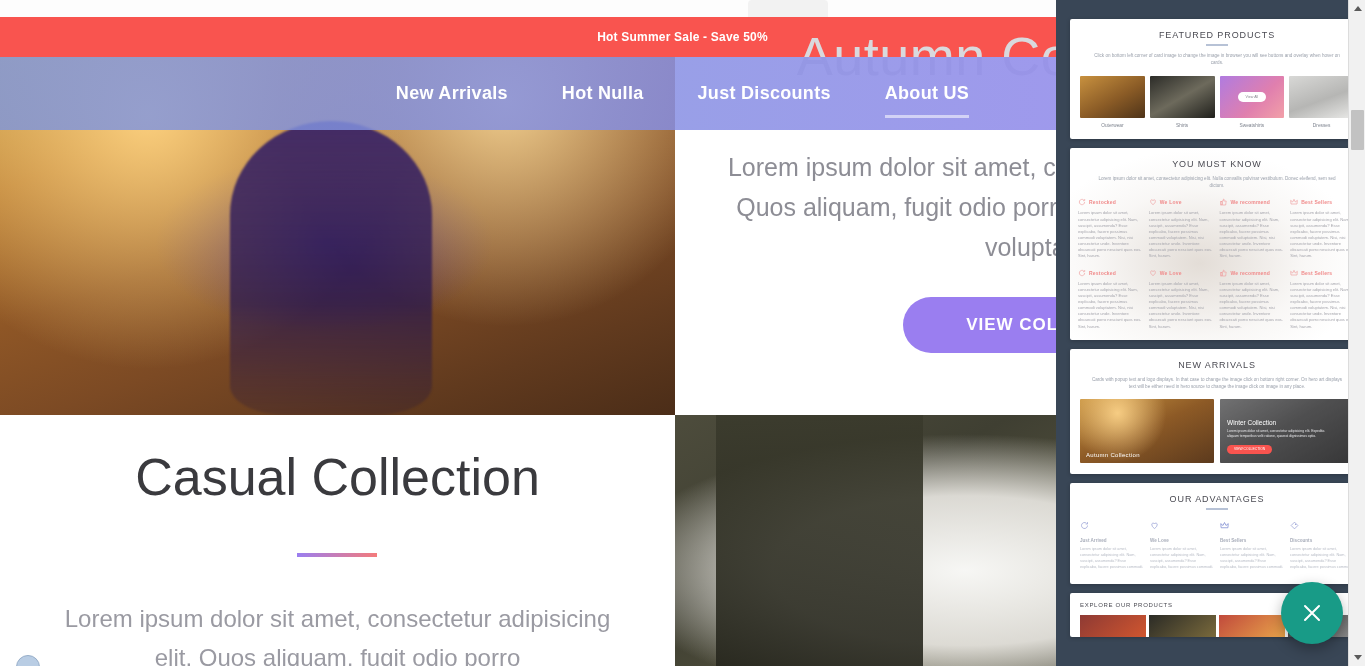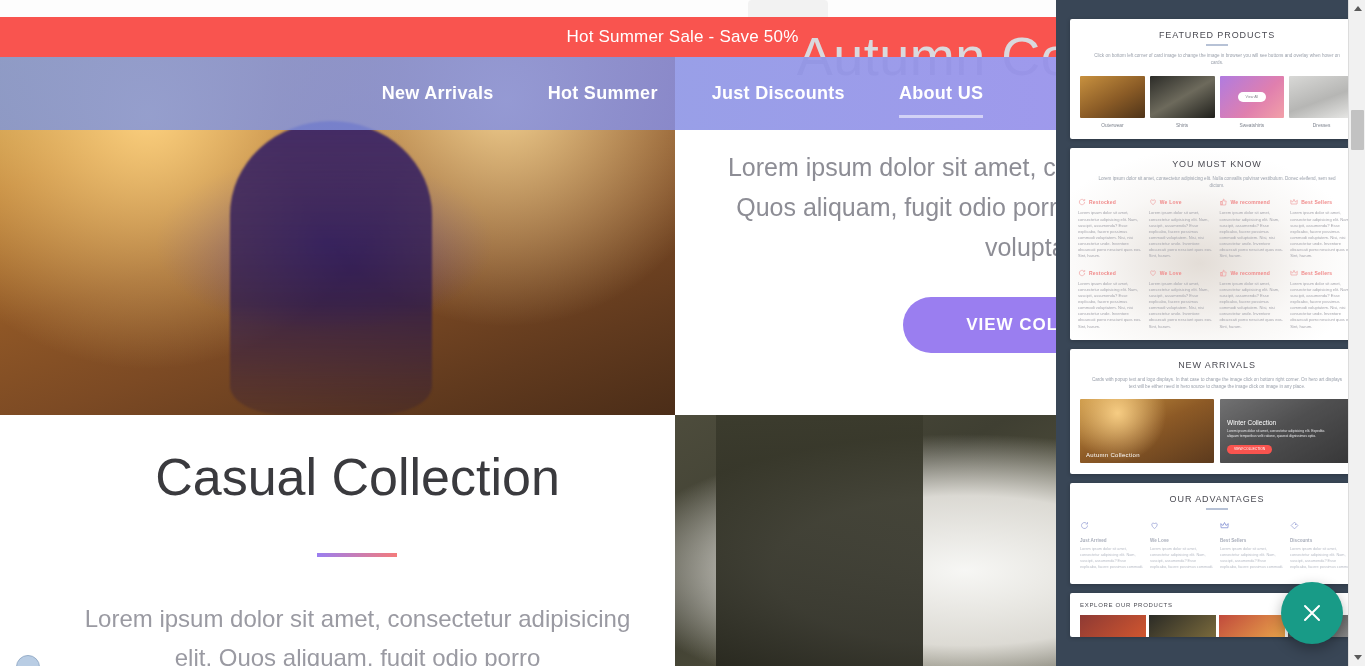--- a/index.html
+++ b/index.html
@@ -16,21 +16,21 @@
   #site { position: absolute; left: 0; top: 0; width: 1365px; height: 666px; background: #fff; overflow: hidden; }
 
   .top-white-strip { position:absolute; left:0; top:0; width:1365px; height:17px; background:#fdfdfd; }
   .top-white-strip .tab-ghost { position:absolute; left:748px; top:0; width:80px; height:17px; background:#f2f2f2; border-radius:4px 4px 0 0; }
 
   
   .promo-banner {
     position:absolute; left:0; top:17px; width:1365px; height:40px;
     background:#f9544f; color:#fff; display:flex; align-items:center; justify-content:center;
   }
-  .promo-banner .promo-text { font-size:17px; font-weight:400; letter-spacing:.2px; }
+  .promo-banner .promo-text { font-size:12px; font-weight:700; letter-spacing:.2px; }
 
   
   .hero-photo {
     position:absolute; left:0; top:57px; width:675px; height:358px;
     background:
       radial-gradient(circle at 22% 16%, rgba(255,212,130,.95) 0%, rgba(255,170,70,0) 42%),
       radial-gradient(circle at 75% 12%, rgba(255,225,160,.85) 0%, rgba(240,160,60,0) 38%),
       radial-gradient(ellipse at 48% 52%, rgba(70,42,120,.92) 0%, rgba(70,42,120,0) 34%),
       linear-gradient(160deg,#caa04a 0%, #b4772e 22%, #8e5626 45%, #7c4a24 62%, #613a1e 82%, #4b2d18 100%);
   }
@@ -63,21 +63,21 @@
     background:linear-gradient(90deg, rgba(126,150,220,.82) 0%, rgba(132,142,226,.84) 45%, rgba(150,134,238,.88) 100%);
     display:flex; align-items:center; justify-content:center; gap:54px;
   }
   .nav-link { color:#fff; font-size:18px; font-weight:700; letter-spacing:.3px; cursor:pointer; position:relative; white-space:nowrap; }
   .nav-link.active::after{ content:""; position:absolute; left:0; right:0; bottom:-14px; height:3px; background:rgba(255,255,255,.55); }
   .brand { display:flex; align-items:center; gap:10px; cursor:pointer; }
   .brand-name { color:#fff; font-size:30px; font-weight:400; letter-spacing:.4px; }
   .cart-ico { width:44px; height:42px; display:block; }
 
   
-  .casual { position:absolute; left:0; top:415px; width:675px; height:251px; background:#fff;margin-left:20px; }
+  .casual { position:absolute; left:0; top:415px; width:675px; height:251px; background:#fff; }
   .casual-title { position:absolute; left:0; top:32px; width:675px; text-align:center; font-size:52px; font-weight:300; color:#3a3a3e; }
   .casual-rule { position:absolute; left:297px; top:138px; width:80px; height:4px;
     background:linear-gradient(90deg,#9a7ef0,#f47b7b); }
   .casual-para { position:absolute; left:50px; top:185px; width:575px; text-align:center;
     font-size:24px; font-weight:300; line-height:1.62; color:#9a9aa2; }
   .blue-dot { position:absolute; left:16px; top:655px; width:24px; height:24px; border-radius:50%;
     background:#b9cde4; border:1px solid #97aec9; }
 
   
   .casual-photo { position:absolute; left:675px; top:415px; width:690px; height:251px;
@@ -186,21 +186,21 @@
     <div class="hero-photo"></div>
 
     <div class="hero-copy">
       <div class="hero-title">Autumn Collection</div>
       <div class="hero-para">Lorem ipsum dolor sit amet, consectetur adipisicing elit. Quos aliquam, fugit odio porro quas molestiae placeat voluptas.</div>
       <button class="hero-btn">VIEW COLLECTION</button>
     </div>
 
     <div class="navbar">
       <span class="nav-link">New Arrivals</span>
-      <span class="nav-link">Hot Summer</span>
+      <span class="nav-link">Hot Nulla</span>
 
 
       <span class="nav-link">Just Discounts</span>
       <span class="nav-link active">About US</span>
     </div>
 
     <div class="casual">
       <div class="casual-title">Casual Collection</div>
       <div class="casual-rule"></div>
       <div class="casual-para">Lorem ipsum dolor sit amet, consectetur adipisicing elit. Quos aliquam, fugit odio porro</div>

